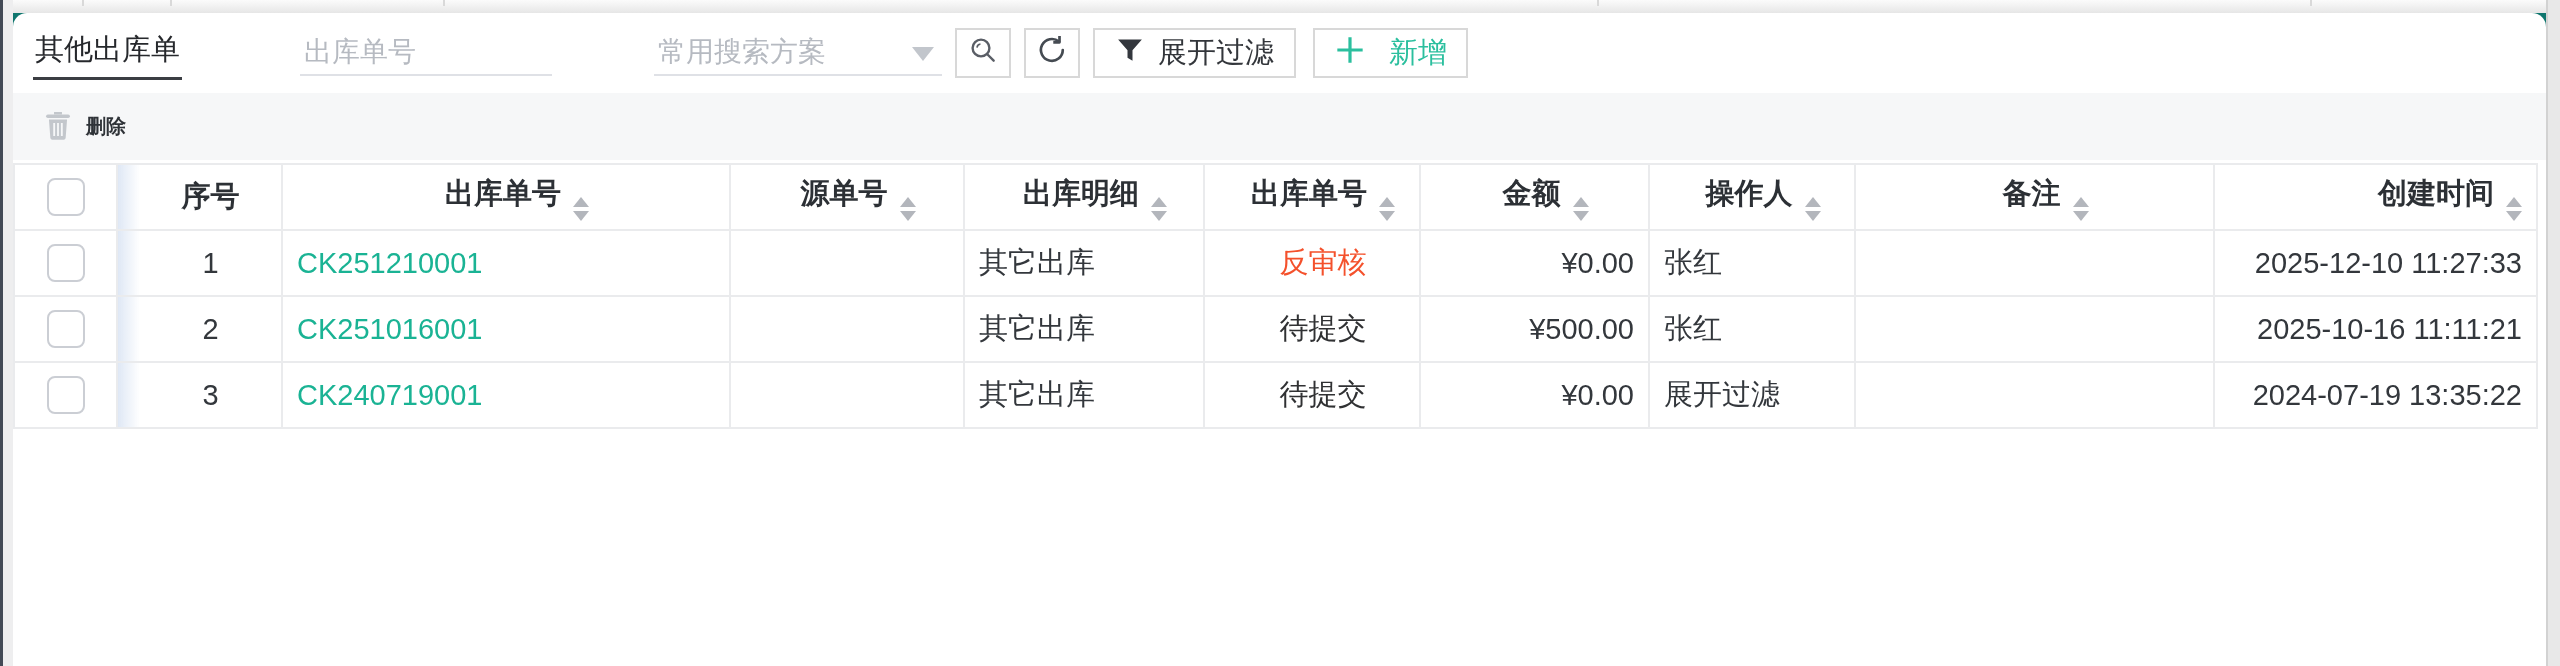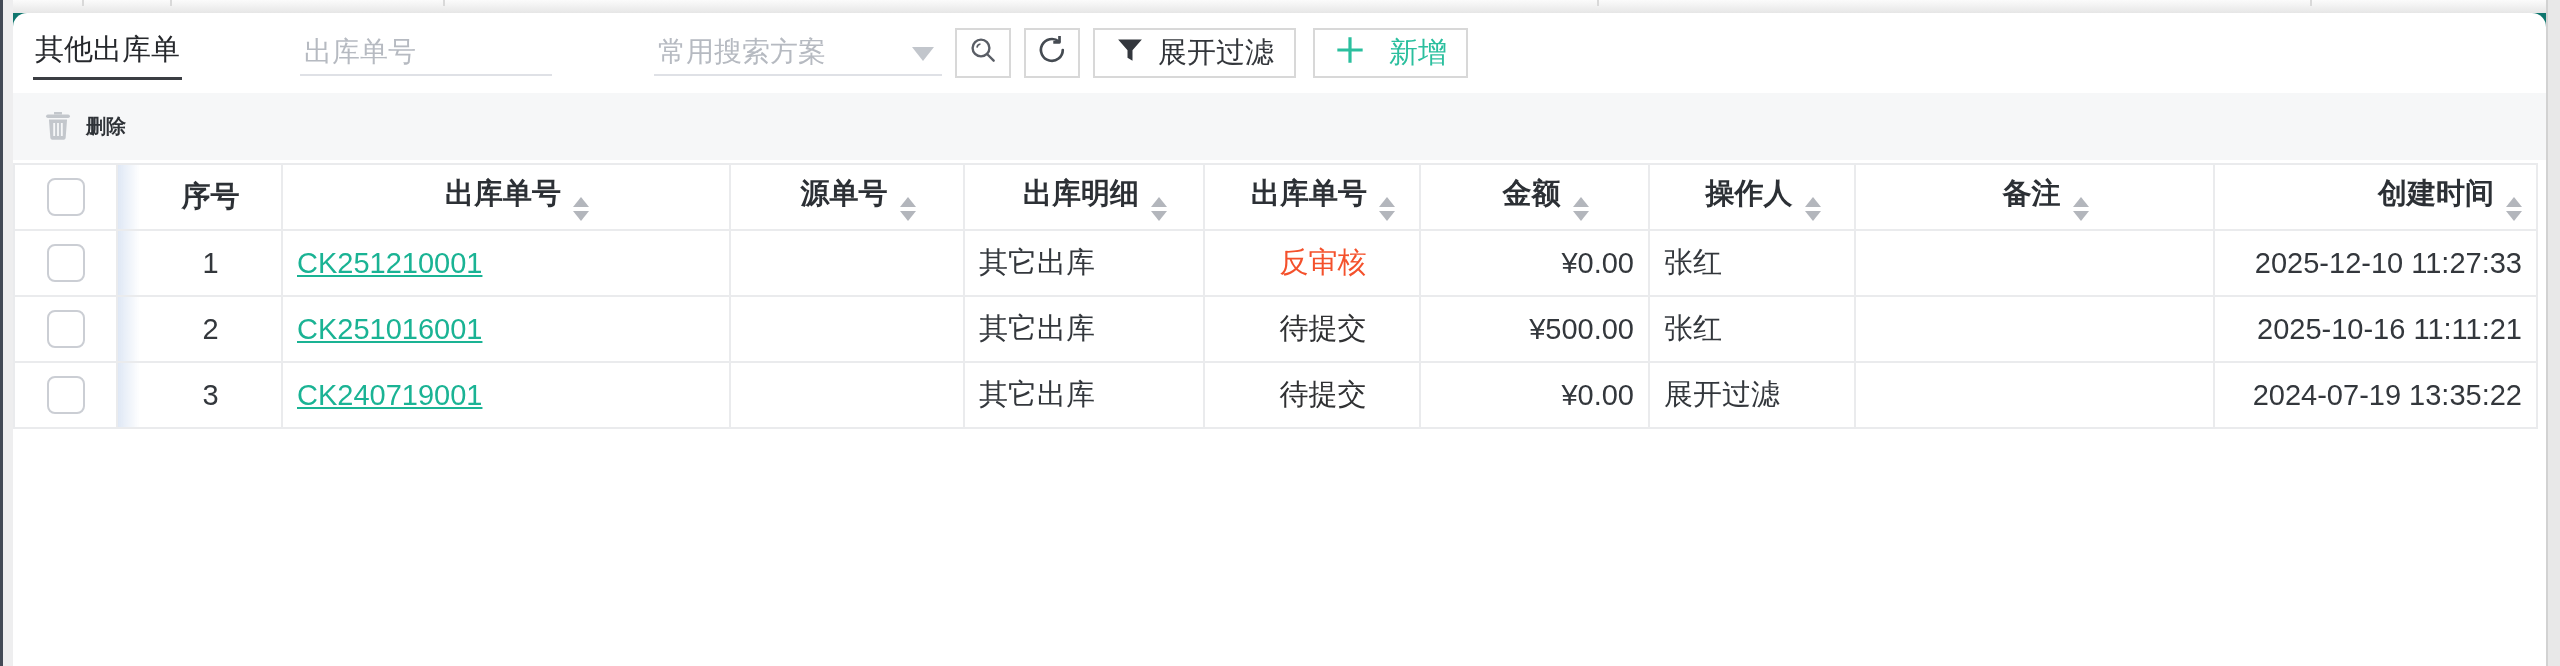--- a/index.html
+++ b/index.html
@@ -55,21 +55,21 @@
   .al{text-align:left;}.ac{text-align:center;padding-left:36px;}.ar{text-align:right;}
   .cb-cell{text-align:center;padding:0;}
   .cb{display:inline-block;width:38px;height:38px;border:2px solid #cbced4;border-radius:8px;
     background:#fff;vertical-align:middle;cursor:pointer;box-sizing:border-box;}
   .sort{display:inline-flex;flex-direction:column;gap:4px;margin-left:12px;vertical-align:-4px;}
   .s-up{width:0;height:0;border-left:8px solid transparent;border-right:8px solid transparent;
     border-bottom:10px solid #b3b6bc;}
   .s-dn{width:0;height:0;border-left:8px solid transparent;border-right:8px solid transparent;
     border-top:10px solid #b3b6bc;}
   .fixshadow{background-image:linear-gradient(to right,rgba(110,150,210,0.22),rgba(110,150,210,0) 22px);}
-  a.order-link{text-decoration:underline;cursor:pointer;}
+  a.order-link{cursor:pointer;}
 </style>
 </head>
 <body>
 
 <div class="page">
   <div class="top-strip">
     <div class="top-sep" style="left:82px"></div>
     <div class="top-sep" style="left:170px"></div>
     <div class="top-sep" style="left:443px"></div>
     <div class="top-sep" style="left:1597px"></div>

